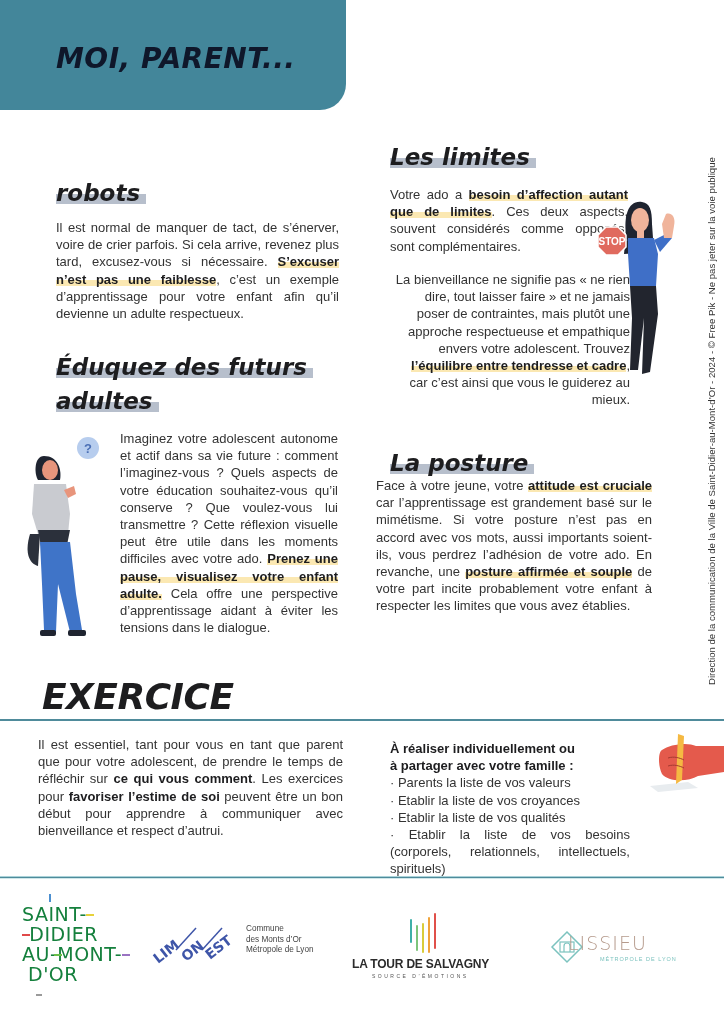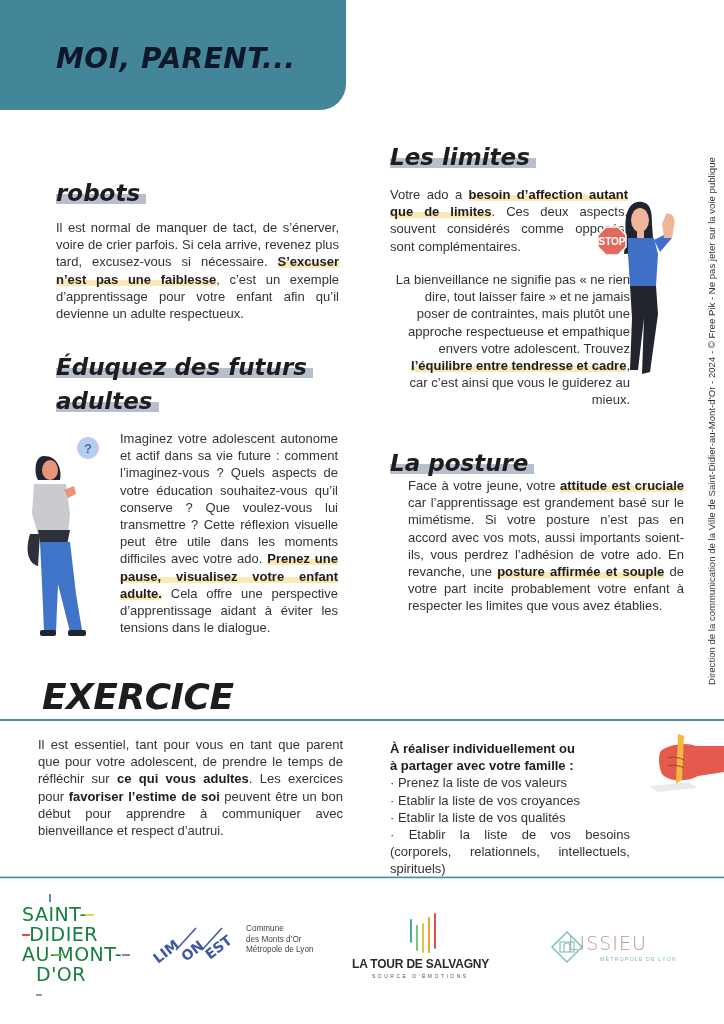--- a/index.html
+++ b/index.html
@@ -123,55 +123,55 @@
   <path d="M6 100 C0 120 6 130 14 132 L16 100 Z" fill="#2b303b"></path>
   <path d="M14 96 L46 96 L42 116 L30 112 L18 118 Z" fill="#2b303b"></path>
   <path d="M16 108 L46 108 L52 160 L58 196 L46 198 L34 150 L32 198 L20 196 L18 150 Z" fill="#3f74c8"></path>
   <rect x="16" y="196" width="16" height="6" rx="2" fill="#1f2430"></rect>
   <rect x="44" y="196" width="18" height="6" rx="2" fill="#1f2430"></rect>
 </svg>
 
 <div class="h2" style="left:390px; top:430px;margin-top:16px;">
   <span class="hl">La posture</span>
 </div>
-<div class="body-text" style="left:408px; top:477px; width:276px;">
+<div class="body-text" style="left:376px; top:477px; width:276px;">
   <span>Face à votre jeune, votre </span><span class="hlt">attitude est cruciale</span><span> car l’apprentissage est grandement basé sur le mimétisme. Si votre posture n’est pas en accord avec vos mots, aussi importants soient-ils, vous perdrez l’adhésion de votre ado.  En revanche, une </span><span class="hlt">posture affirmée et souple</span><span> de votre part incite probablement votre enfant à respecter les limites que vous avez établies.</span>
 </div>
 
 <div class="vertical-credit">Direction de la communication de la Ville de Saint-Didier-au-Mont-d’Or - 2024 - © Free Pik - Ne pas jeter sur la voie publique</div>
 
 <div class="exercise-title">EXERCICE</div>
 <div class="rule" style="top:719px;"></div>
 <div class="body-text" style="left:38px; top:736px; width:305px;">
-  <span>Il est essentiel, tant pour vous en tant que parent que pour votre adolescent, de prendre le temps de réfléchir sur </span><b>ce qui vous adultes</b><span>. Les exercices pour </span><b>favoriser l’estime de soi</b><span> peuvent être un bon début pour apprendre à communiquer avec bienveillance et respect d’autrui.</span>
+  <span>Il est essentiel, tant pour vous en tant que parent que pour votre adolescent, de prendre le temps de réfléchir sur </span><b>ce qui vous comment</b><span>. Les exercices pour </span><b>favoriser l’estime de soi</b><span> peuvent être un bon début pour apprendre à communiquer avec bienveillance et respect d’autrui.</span>
 </div>
 <div class="list-block" style="width:240px;">
   <div class="intro">À réaliser individuellement ou</div>
   <div class="intro">à partager avec votre famille :</div>
-  <div class="item">· Prenez la liste de vos valeurs</div>
+  <div class="item">· Parents la liste de vos valeurs</div>
   <div class="item">· Etablir la liste de vos croyances</div>
   <div class="item">· Etablir la liste de vos qualités</div>
   <div class="item last" style="width:240px;">· Etablir la liste de vos besoins (corporels, relationnels, intellectuels, spirituels)</div>
 </div>
 
 <svg style="position:absolute; left:648px; top:732px;" width="76" height="62" viewBox="0 0 76 62">
   <path d="M2 54 L40 50 L50 56 L10 60 Z" fill="#e8ecef"></path>
   <path d="M14 18 C10 20 10 34 14 42 C20 50 40 50 50 44 L76 40 L76 14 L48 14 C40 10 22 12 14 18 Z" fill="#e45a4c"></path>
   <path d="M30 2 L36 4 L34 48 L28 52 Z" fill="#f5b942"></path>
   <path d="M20 26 C26 24 32 26 36 28 M20 34 C26 32 32 34 36 36" stroke="#a63a30" stroke-width="1" fill="none"></path>
 </svg>
 
 <div class="rule thin" style="top:876px;"></div>
 
 <div class="logo sd-logo">
   <div style="position:absolute; left:27px; top:-4px; width:2px; height:8px; background:#4b8fd0;"></div>
   <div style="position:absolute; left:0; top:6px;"><span>SAINT-</span></div>
   <div style="position:absolute; left:0; top:26px;"><span>-DIDIER</span></div>
   <div style="position:absolute; left:0; top:46px;"><span>AU-MONT-</span></div>
-  <div style="position:absolute; left:14px; top:66px;"><span>D'OR</span></div>
+  <div style="position:absolute; left:6px; top:66px;"><span>D'OR</span></div>
   <div style="position:absolute; left:64px; top:16px; width:8px; height:2px; background:#e7d23a;"></div>
   <div style="position:absolute; left:0; top:36px; width:8px; height:2px; background:#e04a4a;"></div>
   <div style="position:absolute; left:32px; top:56px; width:8px; height:2px; background:#6cbf4a;"></div>
   <div style="position:absolute; left:100px; top:56px; width:8px; height:2px; background:#9a73c2;"></div>
   <div style="position:absolute; left:14px; top:96px; width:6px; height:2px; background:#9a9a9a;"></div>
 </div>
 
 <div class="logo lim-logo">
   <svg width="90" height="56" viewBox="0 0 90 56" style="position:absolute; left:0; top:0;">
     <g fill="#3e55a8" font-family="DejaVu Sans, sans-serif" font-weight="bold" font-size="14">

